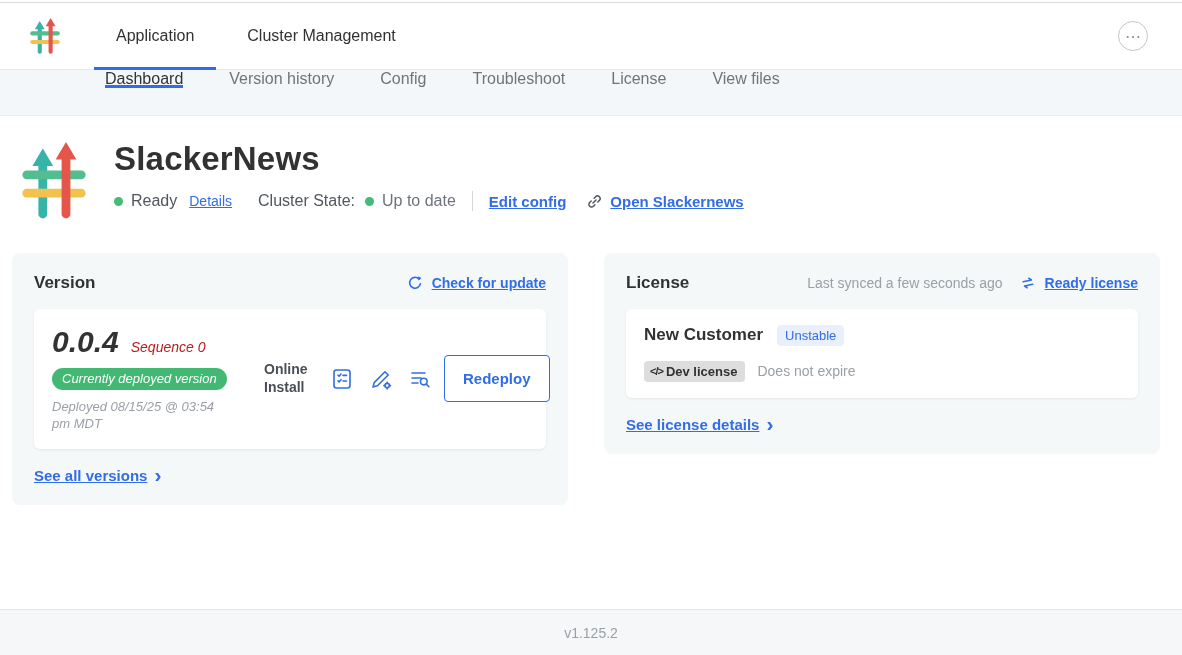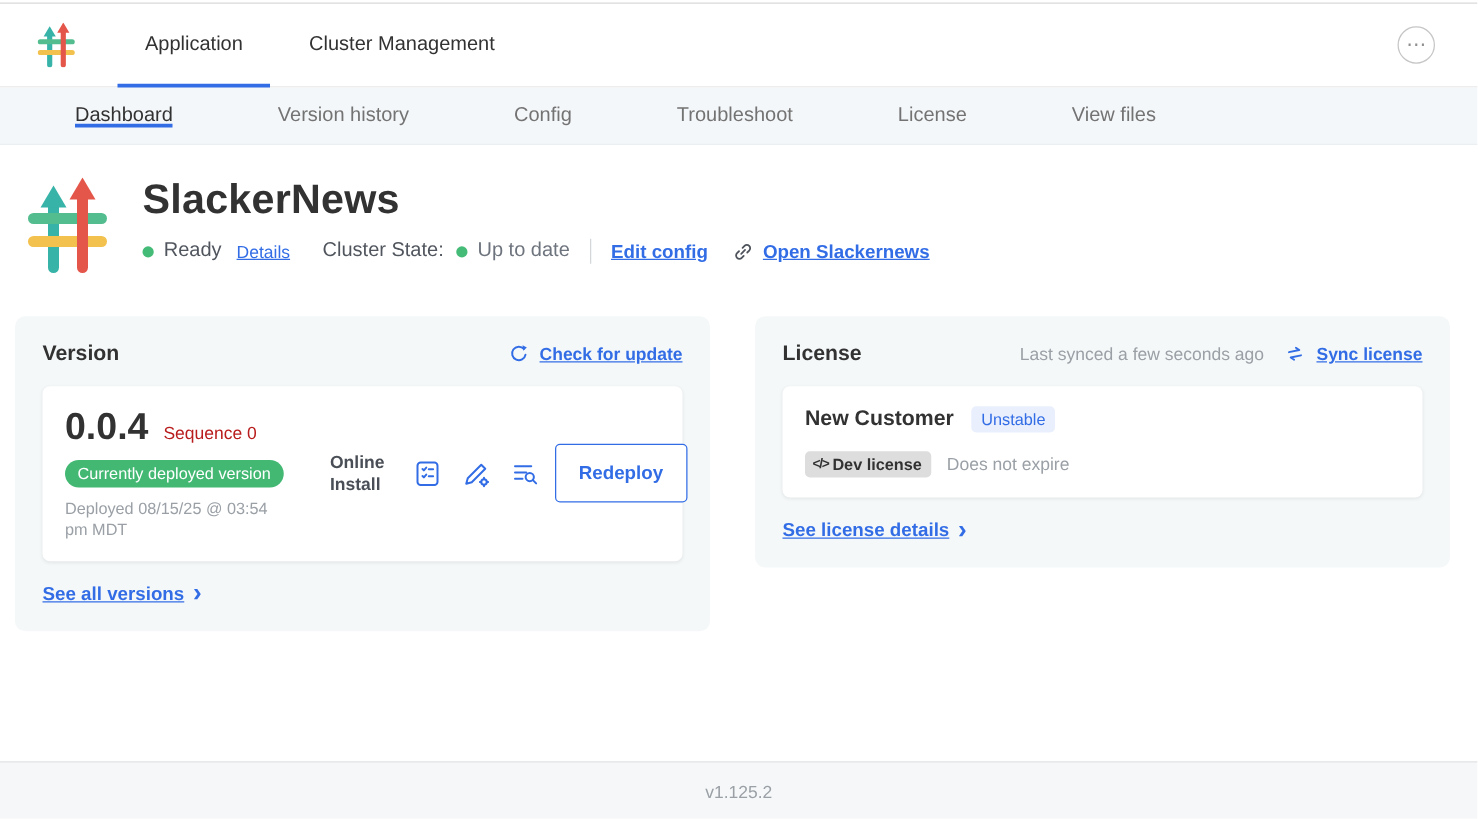--- a/index.html
+++ b/index.html
@@ -18,22 +18,22 @@
   .nav-tabs { display:flex; align-items:stretch; gap:9px; }
   .nav-tab { display:flex; align-items:center; padding:0 22px; font-size:16px;
              color:#323232; position:relative; font-weight:500; text-decoration:none; }
   .nav-tab.active::after { content:""; position:absolute; left:0; right:0; bottom:-1px;
                            height:3px; background:#326de6; }
   .more-btn { margin-left:auto; margin-right:34px; align-self:center; width:30px; height:30px;
               border-radius:50%; border:1px solid #c6c6c6; color:#8f8f8f; background:#fff;
               display:flex; align-items:center; justify-content:center; font-size:16px; cursor:pointer; }
 
   
-  .subnav { height:46px; background:#f4f7f9; display:flex; align-items:center;
-            padding-left:60px; gap:84px; border-bottom:1px solid #eceff1; }
+  .subnav { height:46px; background:#f4f7f9; display:flex; align-items:flex-start;
+            padding-left:105px; gap:46px; border-bottom:1px solid #eceff1; }
   .subnav-item { display:flex; align-items:center; font-size:16px; color:#737373;
                  position:relative; text-decoration:none; }
   .subnav-item.active { color:#323232; font-weight:500; }
   .subnav-item.active::after { content:""; position:absolute; left:0; right:0; bottom:0;
                                height:3px; background:#326de6; }
 
   
   .app-header { display:flex; margin:24px 0 0 22px; }
   .app-icon { width:64px; flex:0 0 auto; margin-top:2px; }
   .app-head-text { margin-left:28px; }
@@ -58,21 +58,21 @@
   .card-head { display:flex; align-items:center; }
   .card-title { font-size:17px; font-weight:bold; color:#323232; }
   .card-head-right { margin-left:auto; display:flex; align-items:center; gap:9px; }
   .small-link { font-size:14px; font-weight:600; }
   .muted { color:#9aa0a6; }
   .last-synced { font-size:14px; margin-right:8px; }
   .inner { background:#fff; border-radius:6px; box-shadow:0 1px 3px rgba(0,0,0,0.07);
            margin-top:16px; padding:16px 18px; }
 
   .version-inner { display:flex; align-items:center; }
-  .v-left { width:212px; flex:0 0 auto; }
+  .v-left { width:212px; flex:0 0 auto;font-style:italic; }
   .v-num-row { display:flex; align-items:baseline; }
   .v-number { font-size:30px; font-weight:bold; color:#323232; }
   .v-seq { font-size:14px; color:#b91c1c; margin-left:12px; }
   .deployed-badge { display:inline-block; margin-top:9px; background:#42b873; color:#fff;
                     font-size:13px; padding:3px 10px 4px; border-radius:12px; }
   .deployed-ts { margin-top:9px; font-size:13px; color:#9aa0a6; max-width:168px; line-height:1.3; }
   .install-type { width:54px; font-size:14px; font-weight:600; color:#4a4f57;
                   line-height:1.25; flex:0 0 auto; }
   .v-icons { display:flex; align-items:center; gap:15px; margin:0 12px; }
   .v-icon { width:24px; height:24px; display:flex; cursor:pointer; }
@@ -230,21 +230,21 @@
       <div class="card-head">
         <h2 class="card-title">License</h2>
         <div class="card-head-right">
           <span class="muted last-synced">Last synced a few seconds ago</span>
           <span class="icon-rot">
             <svg width="16" height="16" viewBox="0 0 18 18" fill="none" stroke="#326de6" stroke-width="1.7" stroke-linecap="round" stroke-linejoin="round">
               <path d="M4 6.5h9.5l-2.6-2.6"></path>
               <path d="M14 11.5H4.5l2.6 2.6"></path>
             </svg>
           </span>
-          <a class="link small-link">Sync license</a>
+          <a class="link small-link">Ready license</a>
         </div>
       </div>
 
       <div class="inner">
         <div class="cust-row">
           <span class="cust-name">New Customer</span>
           <span class="channel-badge">Unstable</span>
         </div>
         <div class="lic-row">
           <span class="type-badge">

